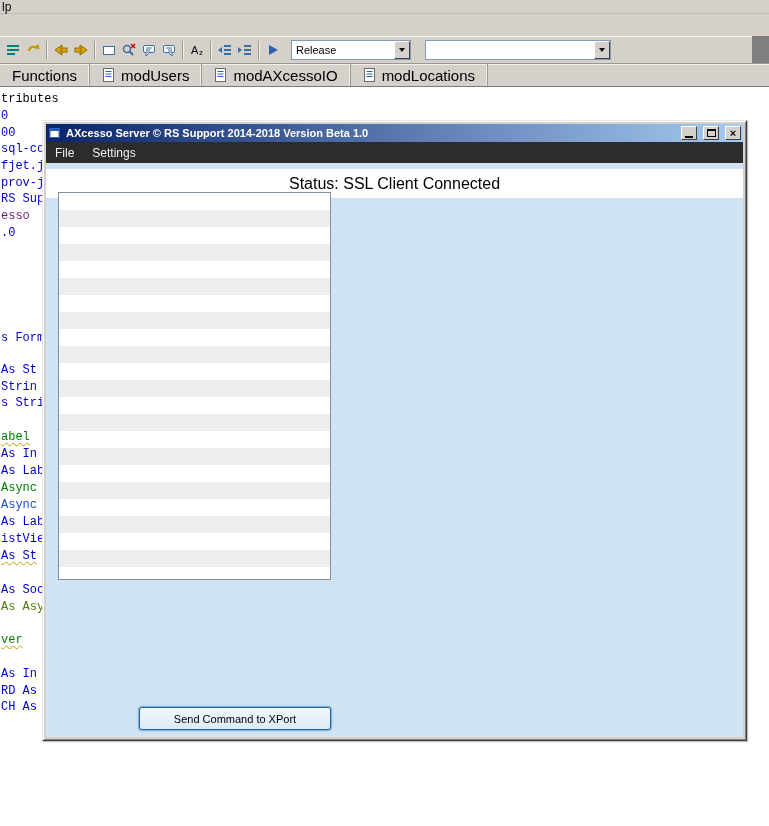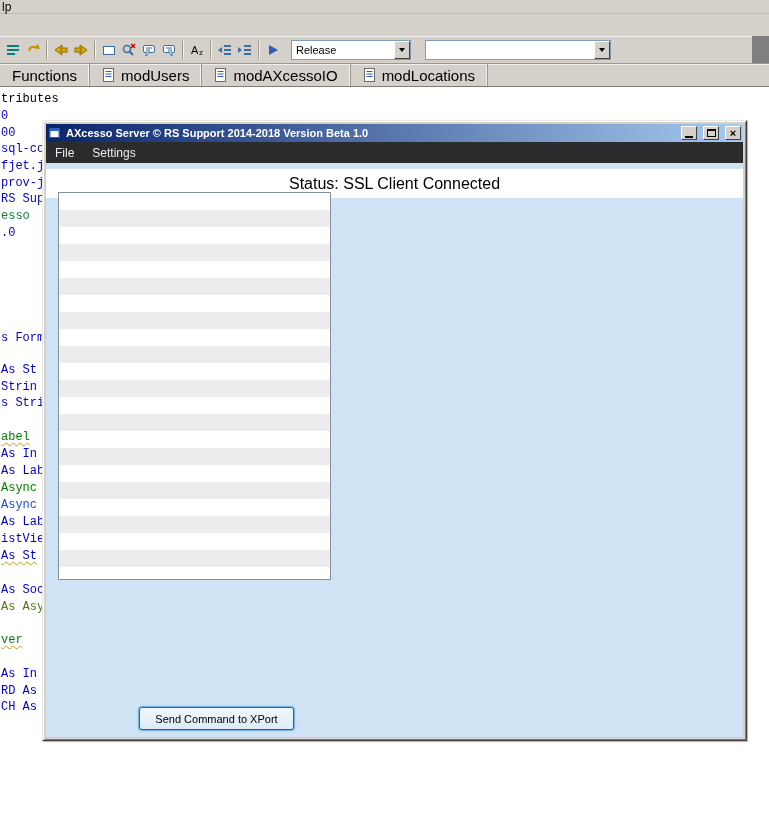--- a/index.html
+++ b/index.html
@@ -69,21 +69,21 @@
     font-size:16px; display:flex; align-items:center; justify-content:center; }
   .listbox { position:absolute; left:12px; top:29px; width:273px; height:388px;
     background:#fff; border:1px solid #828f9c; overflow:hidden; }
   .listrow { height:17px; }
   .listrow:nth-child(even) { background:#ededed; }
 
   .btnrow { position:absolute; left:93px; top:544px; display:flex; gap:18px; }
   .btn { height:23px; font-size:11px; font-family:"Liberation Sans", sans-serif;
     background:linear-gradient(#f4f4f4,#dcdcdc); border:1px solid #8a8a8a; border-radius:3px;
     color:#000; cursor:pointer; }
-  .btn-send { width:155px; border:1px solid #2a6496; box-shadow:0 0 0 1px #7ab3dd, 0 0 3px #7ab3dd;
+  .btn-send { width:192px; border:1px solid #2a6496; box-shadow:0 0 0 1px #7ab3dd, 0 0 3px #7ab3dd;
     background:linear-gradient(#f2f8fc,#dcebf7); }
   .btn-status { width:125px; }
 </style>
 </head>
 <body>
 
 <div class="header">
   <div class="menubar-top">
     <span>lp</span>
   </div>
@@ -236,21 +236,21 @@
 </div>
 
 <div class="code-layer">
     <div class="code-line" style="top: 92px; color: rgb(0, 0, 0);">tributes</div>
     <div class="code-line" style="top: 109px; color: rgb(0, 0, 200);">0</div>
     <div class="code-line" style="top: 126px; color: rgb(0, 0, 200);">00</div>
     <div class="code-line" style="top: 142px; color: rgb(0, 0, 200);">sql-co</div>
     <div class="code-line" style="top: 159px; color: rgb(0, 0, 200);">fjet.j</div>
     <div class="code-line" style="top: 176px; color: rgb(0, 0, 200);">prov-j</div>
     <div class="code-line" style="top: 192px; color: rgb(0, 0, 200);">RS Sup</div>
-    <div class="code-line" style="top: 209px; color: #15803d;">esso</div>
+    <div class="code-line" style="top: 209px; color: #701a75;">esso</div>
     <div class="code-line" style="top: 226px; color: rgb(0, 0, 200);">.0</div>
     <div class="code-line" style="top: 331px; color: rgb(0, 0, 200);">s Form</div>
     <div class="code-line" style="top: 363px; color: rgb(0, 0, 200);">As St</div>
     <div class="code-line" style="top: 380px; color: rgb(0, 0, 200);">Strin</div>
     <div class="code-line" style="top: 396px; color: rgb(0, 0, 200);">s Stri</div>
     <div class="code-line wavy" style="top: 430px; color: rgb(0, 128, 0);">abel</div>
     <div class="code-line" style="top: 447px; color: rgb(0, 0, 200);">As In</div>
     <div class="code-line" style="top: 464px; color: rgb(0, 0, 200);">As Lab</div>
     <div class="code-line" style="top: 481px; color: rgb(0, 128, 0);">Async</div>
     <div class="code-line" style="top: 498px; color: #1d4ed8;">Async</div>

